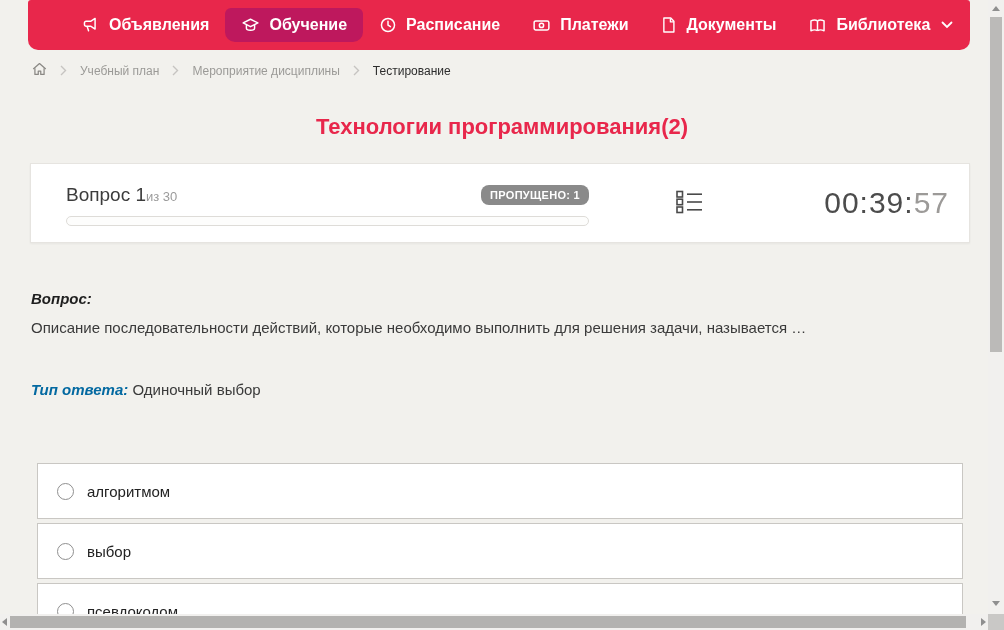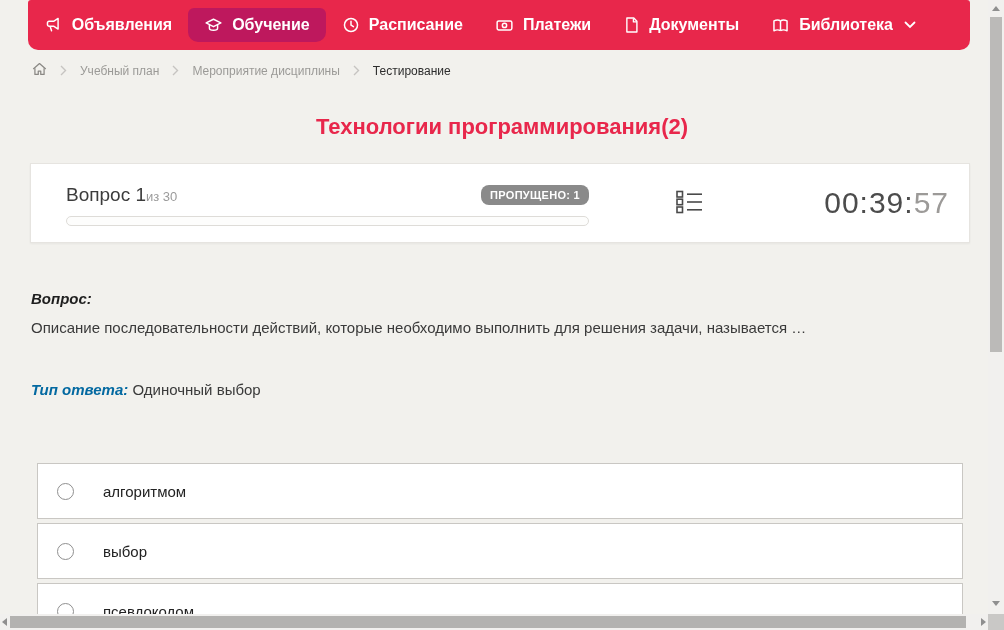--- a/index.html
+++ b/index.html
@@ -2,21 +2,21 @@
 <html><head>
 <meta charset="utf-8">
 <style>
   html,body{margin:0;padding:0;}
   body{font-family:"Liberation Sans", sans-serif;}
   .screen{position:relative;width:1004px;height:630px;background:#f2f1ed;overflow:hidden;}
 
   
   .topnav{position:absolute;left:28px;top:0;width:942px;height:50px;background:#e8274b;
           border-radius:3px 3px 10px 10px;display:flex;align-items:stretch;
-          justify-content:flex-end;padding:8px 38px;box-sizing:border-box;}
+          justify-content:flex-start;padding:8px 38px;box-sizing:border-box;}
   .nav-item{display:flex;align-items:center;gap:9px;color:#fff;font-size:16px;font-weight:700;
             padding:0 16px;cursor:pointer;white-space:nowrap;}
   .nav-item.active{background:#be185d;border-radius:6px 6px 10px 10px;}
   .nav-item svg{display:block;}
   .chev{margin-left:2px;}
 
   
   .breadcrumb{position:absolute;left:32px;top:62px;display:flex;align-items:center;gap:13px;
               font-size:12px;color:#9b9a97;}
   .breadcrumb .sep{display:flex;align-items:center;}
@@ -45,21 +45,21 @@
   
   .qbody{position:absolute;left:31px;top:290px;width:930px;font-size:15px;color:#3a3a3a;}
   .qlabel{margin:0;font-weight:700;font-style:italic;color:#1e1e1e;}
   .qtext{margin:10px 0 0 0;line-height:1.4;}
   .qtype{margin:43px 0 0 0;}
   .qtype-label{font-weight:700;font-style:italic;color:#0369a1;margin-top:8px;}
 
   
   .options{position:absolute;left:37px;top:463px;width:926px;display:flex;flex-direction:column;gap:4px;}
   .option{height:56px;background:#fff;border:1px solid #c9c7c3;box-sizing:border-box;
-          display:flex;align-items:center;padding-left:19px;cursor:pointer;gap:16px;}
+          display:flex;align-items:center;padding-left:19px;cursor:pointer;}
   .option input[type=radio]{appearance:none;-webkit-appearance:none;width:17px;height:17px;margin:0;
           border:1px solid #8f8f8f;border-radius:50%;background:#fff;cursor:pointer;flex:0 0 auto;}
   .option .opt-label{margin-left:13px;font-size:15px;color:#222;}
 
   
   .vscroll{position:absolute;right:0;top:0;width:16px;height:614px;background:#f1f0ee;}
   .vthumb{position:absolute;left:2px;top:17px;width:12px;height:335px;background:#bbbab8;}
   .varr-up{position:absolute;left:4px;top:6px;width:0;height:0;
            border-left:4px solid transparent;border-right:4px solid transparent;border-bottom:5px solid #8f8f8f;}
   .varr-dn{position:absolute;left:4px;bottom:8px;width:0;height:0;

